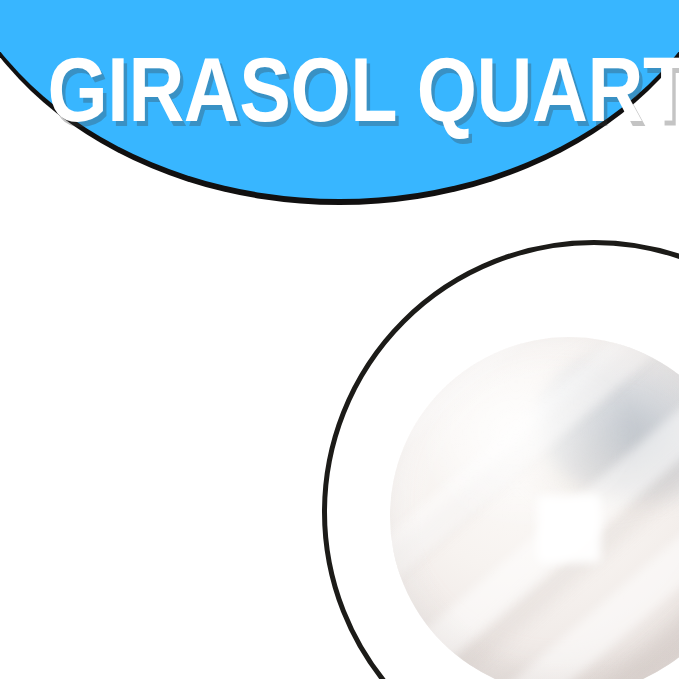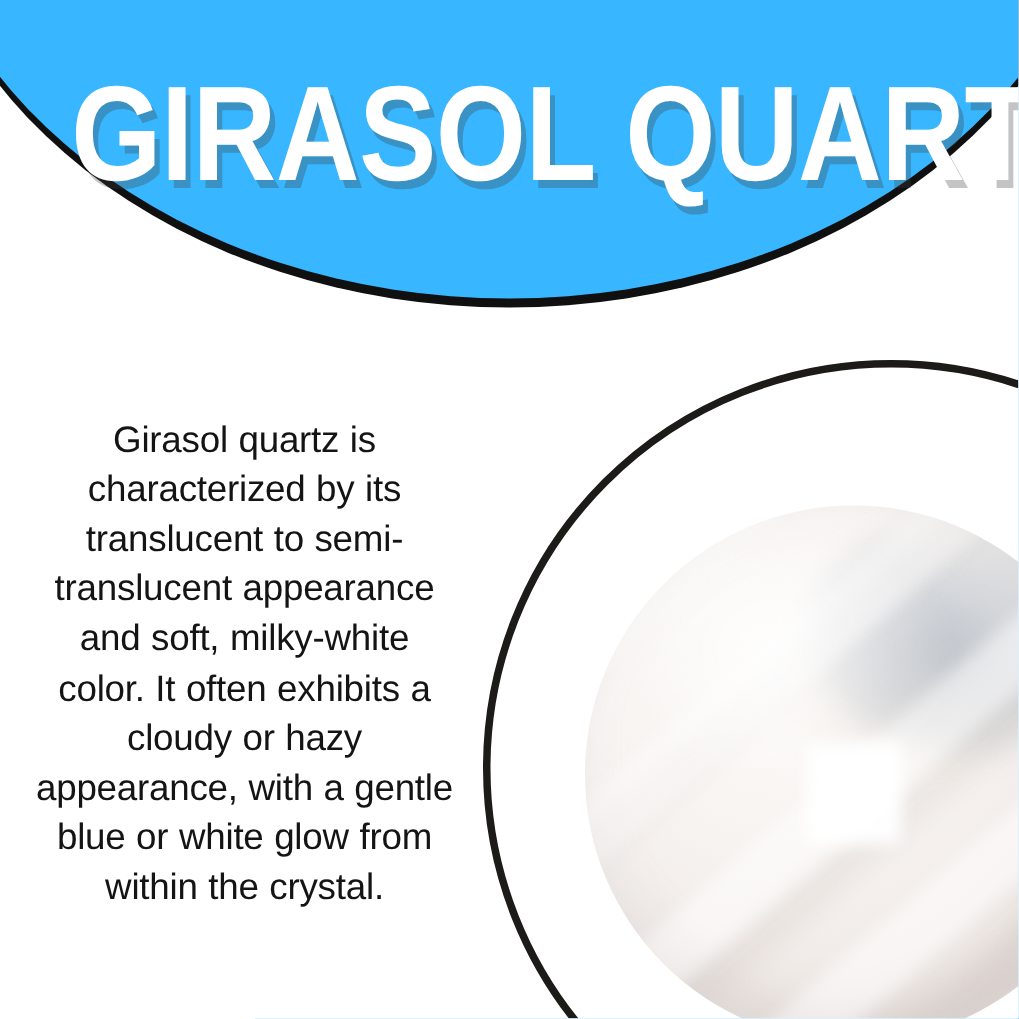--- a/index.html
+++ b/index.html
@@ -242,21 +242,20 @@
 <body>
 
 <div id="page">
 
   <div class="header-band">
     <div class="header-stroke"></div>
     <div class="header-fill"></div>
     <div class="header-title">GIRASOL QUARTZ</div>
   </div>
 
-  <p class="description">Girasol quartz is characterized by its translucent to semi-translucent appearance and soft, milky-white color. It often exhibits a cloudy or hazy appearance, with a gentle blue or white glow from within the crystal.</p>
 
   <div class="photo-area">
 
     <div class="ring-outline"></div>
 
     <div class="quartz-sphere">
       <div class="sphere-haze-warm"></div>
       <div class="sphere-haze-blue"></div>
       <div class="sphere-bands-cross"></div>
       <div class="sphere-bands"></div>

